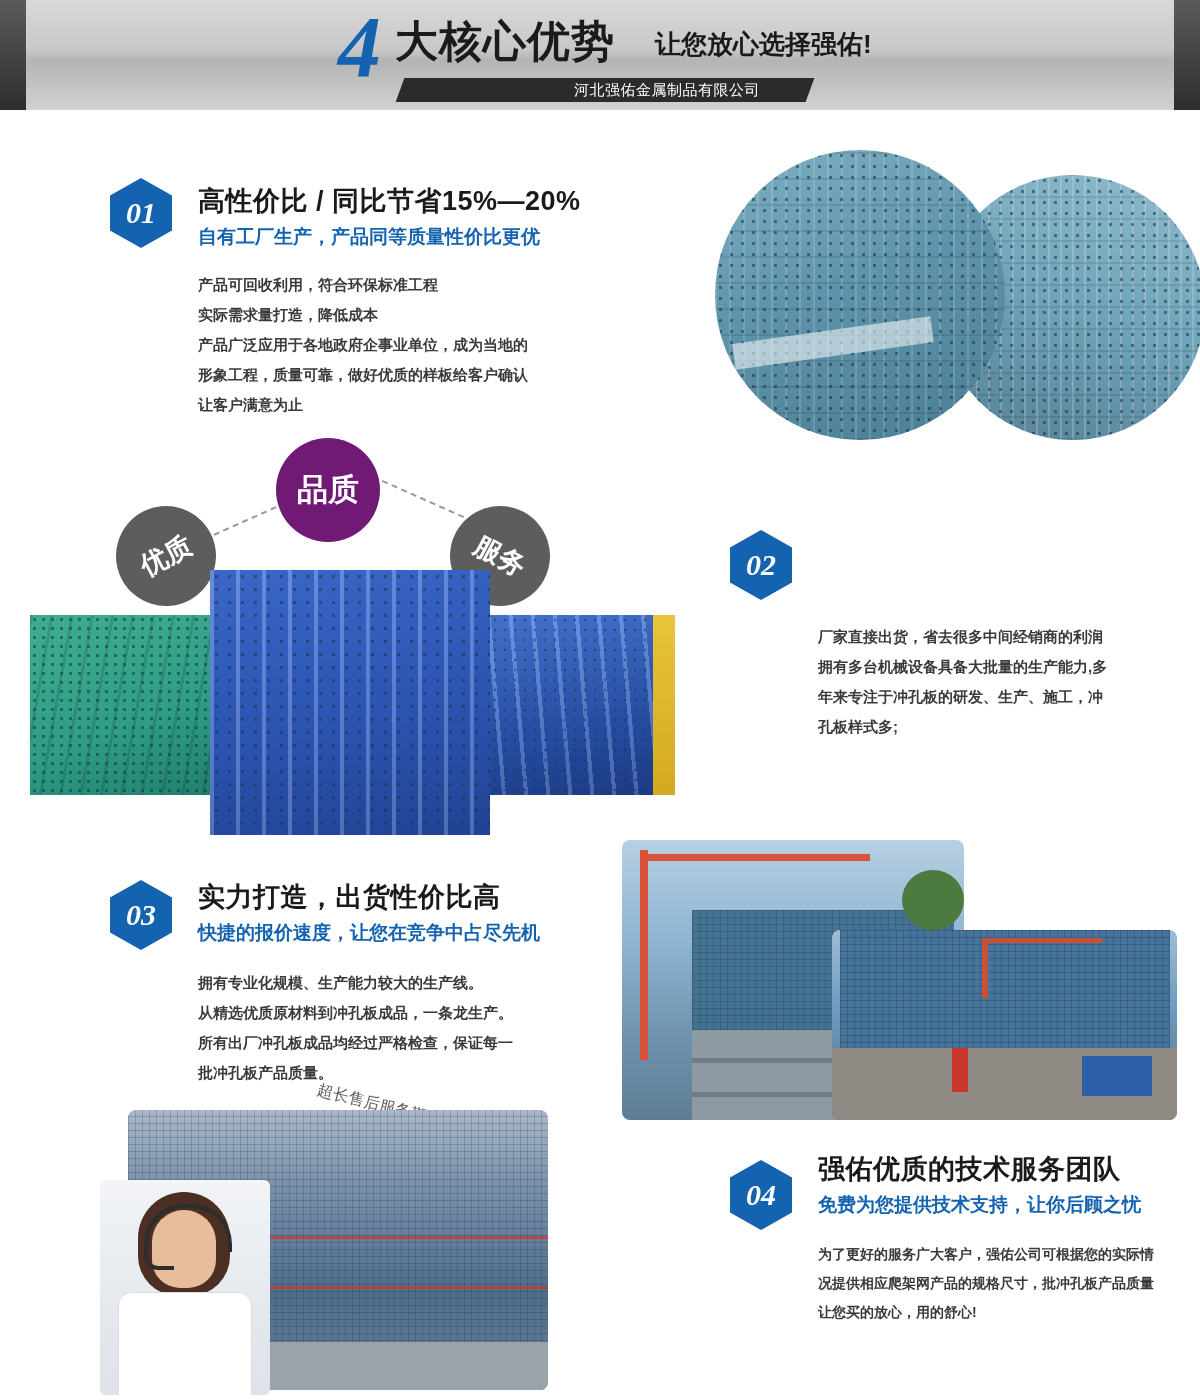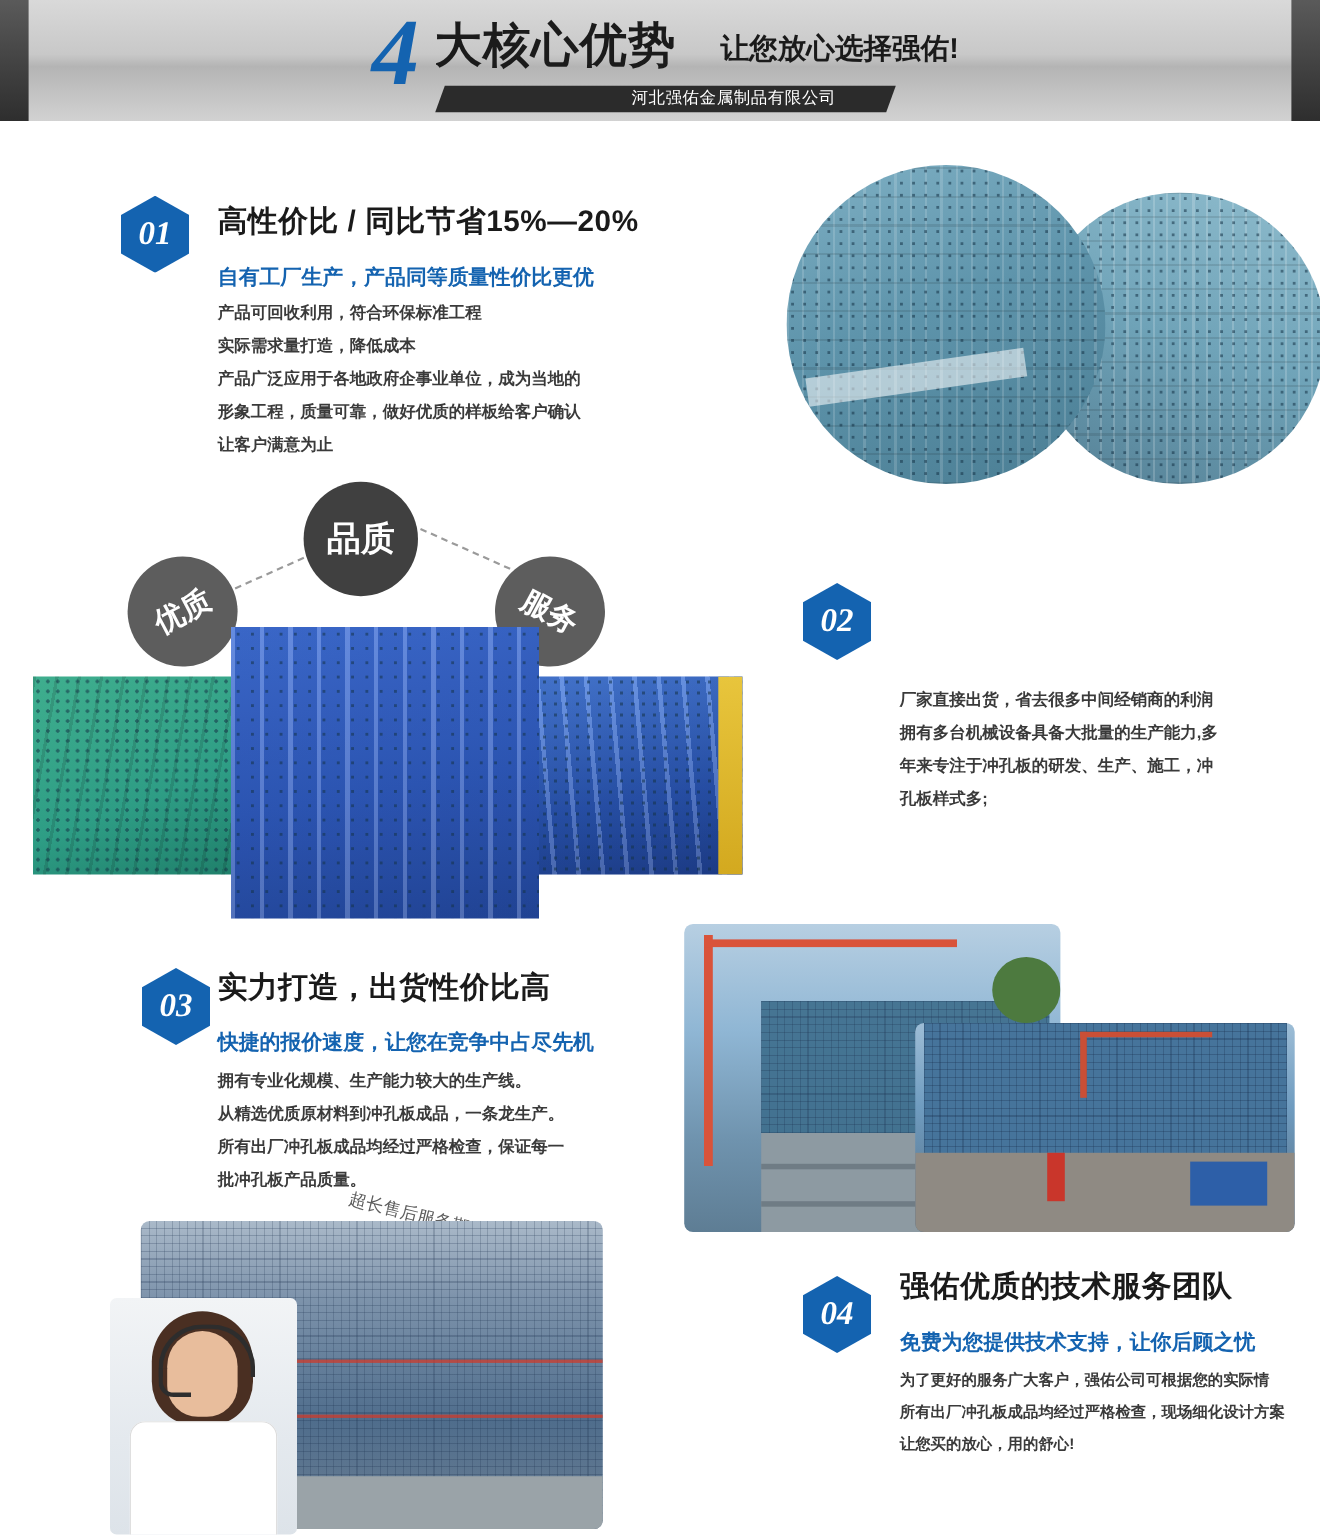--- a/index.html
+++ b/index.html
@@ -117,21 +117,21 @@
     color: #1a1a1a;
     letter-spacing: 0.5px;
     line-height: 34px;
     white-space: nowrap;
   }
   .title-sub {
     font-size: 19px;
     font-weight: bold;
     color: #1463b0;
     line-height: 28px;
-    margin-top: 21px;
+    margin-top: 5px;
     white-space: nowrap;
   }
   .body-text {
     font-size: 15px;
     color: #3a3a3a;
     line-height: 30px;
   }
   .body-text div { white-space: nowrap; font-weight: bold; }
 
   
@@ -179,21 +179,21 @@
     font-weight: bold;
     display: flex;
     align-items: center;
     justify-content: center;
     text-align: center;
   }
   .bubble-main {
     left: 276px; top: 438px;
     width: 104px; height: 104px;
     font-size: 31px;
-    background: #404040;
+    background: #701a75;
   }
   .bubble-left {
     left: 116px; top: 506px;
     width: 100px; height: 100px;
     font-size: 27px;
     transform: rotate(-28deg);
     background: #5d5d5d;
   }
   .bubble-right {
     left: 450px; top: 506px;
@@ -358,21 +358,21 @@
   </div>
   <div class="body-text" style="position:absolute; left:88px; top:92px;">
     <div>厂家直接出货，省去很多中间经销商的利润</div>
     <div>拥有多台机械设备具备大批量的生产能力,多</div>
     <div>年来专注于冲孔板的研发、生产、施工，冲</div>
     <div>孔板样式多;</div>
   </div>
 </div>
 
 <div class="section" style="left:110px; top:880px;">
-  <div class="hexnum" style="left:0; top:0;margin-left:19px;">03</div>
+  <div class="hexnum" style="left:0; top:0;">03</div>
   <div style="position:absolute; left:88px; top:0px;">
     <div class="title-main">实力打造，出货性价比高</div>
     <div class="title-sub">快捷的报价速度，让您在竞争中占尽先机</div>
   </div>
   <div class="body-text" style="position:absolute; left:88px; top:88px;">
     <div>拥有专业化规模、生产能力较大的生产线。</div>
     <div>从精选优质原材料到冲孔板成品，一条龙生产。</div>
     <div>所有出厂冲孔板成品均经过严格检查，保证每一</div>
     <div>批冲孔板产品质量。</div>
   </div>
@@ -419,16 +419,16 @@
 </div>
 
 <div class="section" style="left:730px; top:1152px;">
   <div class="hexnum" style="left:0; top:8px;">04</div>
   <div style="position:absolute; left:88px; top:0px;">
     <div class="title-main">强佑优质的技术服务团队</div>
     <div class="title-sub">免费为您提供技术支持，让你后顾之忧</div>
   </div>
   <div class="body-text" style="position:absolute; left:88px; top:88px; font-size:14px; line-height:29px;">
     <div>为了更好的服务广大客户，强佑公司可根据您的实际情</div>
-    <div>所有出厂冲孔板成品均经过严格检查，现场细化设计方案</div>
+    <div>况提供相应爬架网产品的规格尺寸，批冲孔板产品质量</div>
     <div>让您买的放心，用的舒心!</div>
   </div>
 </div>
 
 </body></html>

